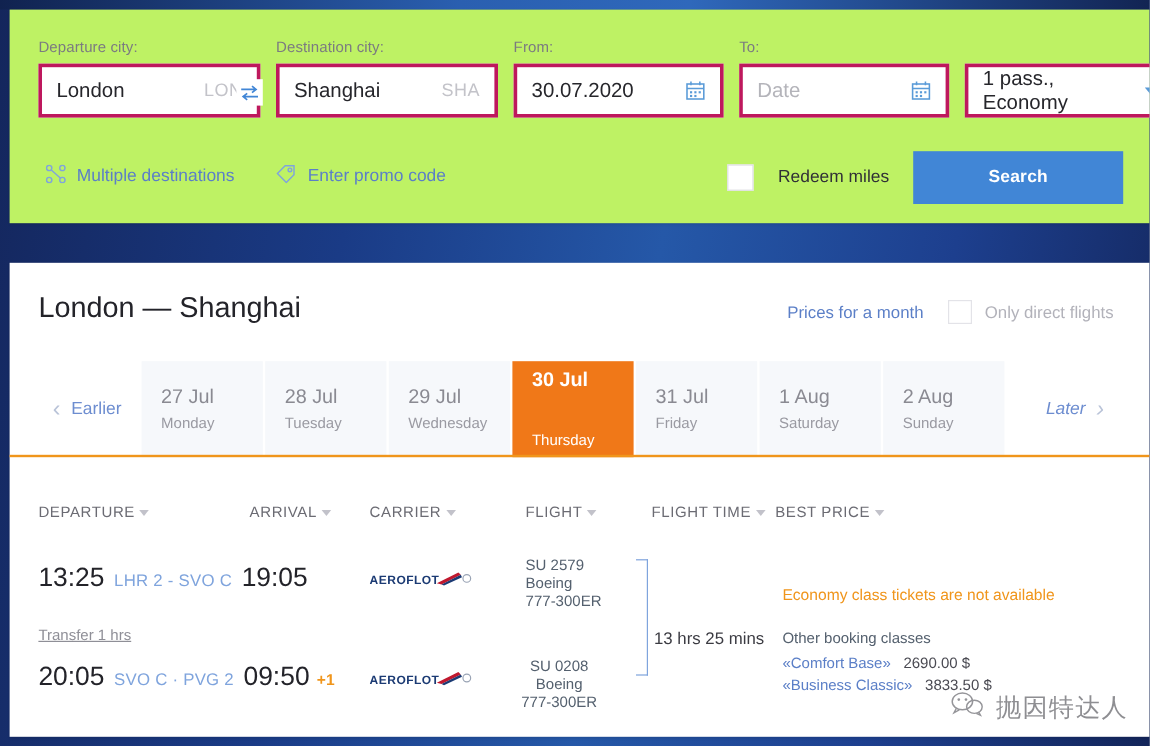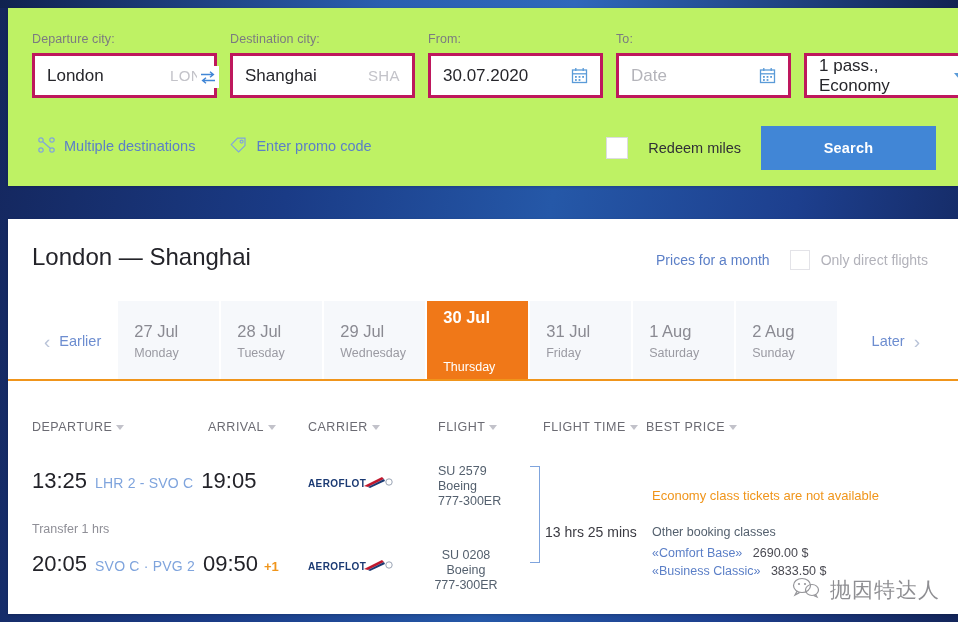--- a/index.html
+++ b/index.html
@@ -87,21 +87,21 @@
   .direct-label { font-size:14px; color:#b2b2ba; }
   .dates {
     position:absolute; left:8px; top:301px; width:950px; height:80px;
     display:flex; align-items:stretch;
   }
   .nav-arrow {
     display:flex; align-items:center; gap:9px; cursor:pointer;
     font-size:14.5px; color:#6d8dd0; padding:0 16px;
   }
   .nav-arrow.left { margin-left:20px; }
-  .nav-arrow.right { margin-left:auto; margin-right:22px; }
+  .nav-arrow.right { margin-left:auto; margin-right:22px;font-style:italic; }
   .chev { color:#b9c3d8; font-size:19px; line-height:1; }
   .day-cell {
     width:101px; margin:0 1px; background:#f6f8fb;
     display:flex; flex-direction:column; justify-content:center;
     padding-left:16px;
   }
   .day-cell .d-date { font-size:16.5px; color:#8a8a92; margin-bottom:5px; }
   .day-cell .d-name { font-size:12.5px; color:#9a9aa2; }
   .day-cell.active { background:#f07818; }
   .day-cell.active .d-date { color:#fff; font-weight:bold; }
@@ -118,21 +118,21 @@
     position:absolute; font-size:12.5px; color:#6b6b73; letter-spacing:.5px;
     display:flex; align-items:center; gap:4px;
   }
   .sortcaret { width:0;height:0;border-left:4px solid transparent;border-right:4px solid transparent;border-top:5px solid #c2c2ca; }
 
   .row-area { position:absolute; left:8px; top:452px; width:950px; height:160px; }
   .seg { position:absolute; display:flex; align-items:baseline; }
   .time { font-size:22px; color:#232329; }
   .ports { font-size:14px; color:#7fa4dd; margin:2px 8px; letter-spacing:.2px; }
   .plus1 { font-size:13px; color:#f0951b; font-weight:bold; margin-left:6px; }
-  .transfer { position:absolute; left:24px; top:70px; font-size:12.5px; color:#8f8f97; }
+  .transfer { position:absolute; left:24px; top:70px; font-size:12.5px; color:#8f8f97;text-decoration:underline; }
 
   .carrier-logo { position:absolute; width:88px; height:18px; }
   .flight-info { position:absolute; font-size:12.5px; color:#54606e; line-height:15px; width:66px; }
 
   .bracket { position:absolute; left:522px; top:14px; width:10px; height:97px;
     border:1px solid #7fa4dd; border-left:none; }
   .flight-time { position:absolute; left:537px; top:72px; font-size:14px; color:#3b3b42; }
 
   .price-col { position:absolute; left:644px; top:36px; width:300px; }
   .no-eco { font-size:13px; color:#f0951b; margin-bottom:22px; }

